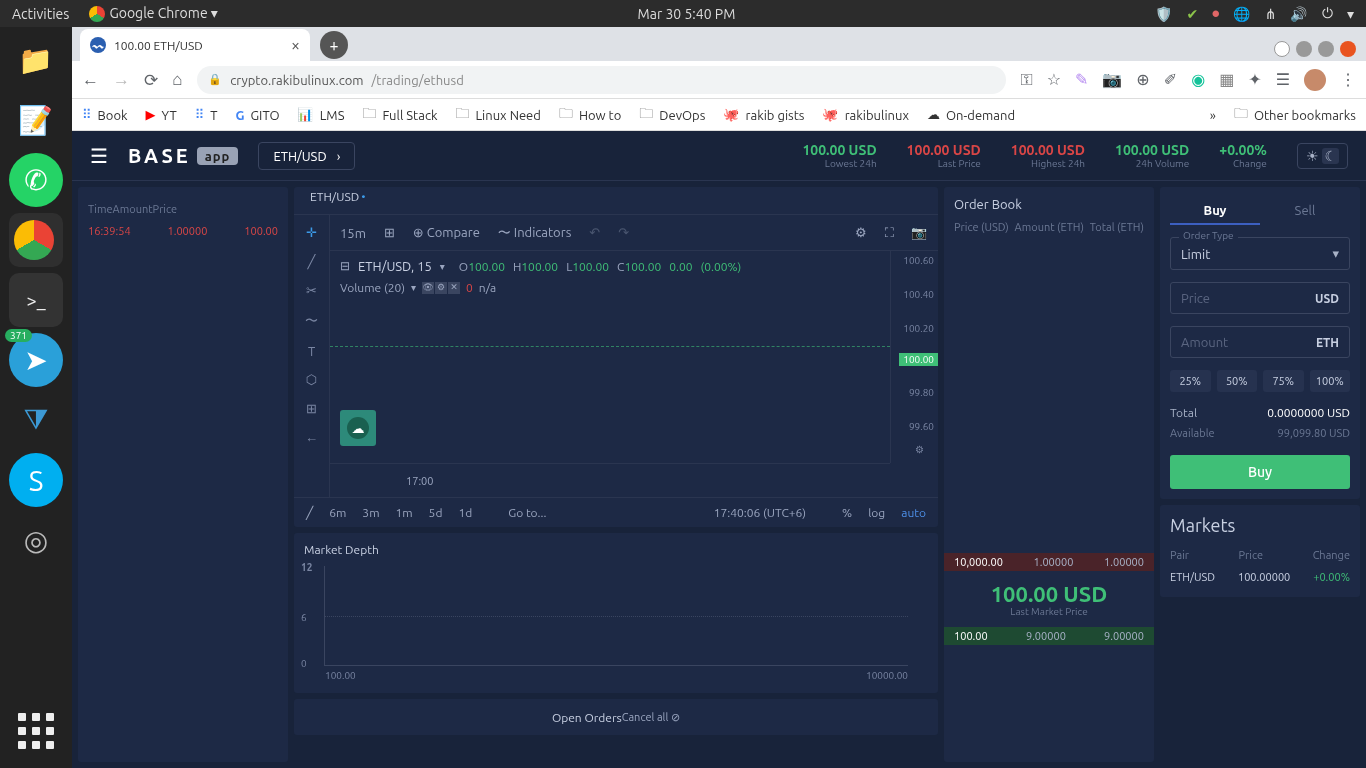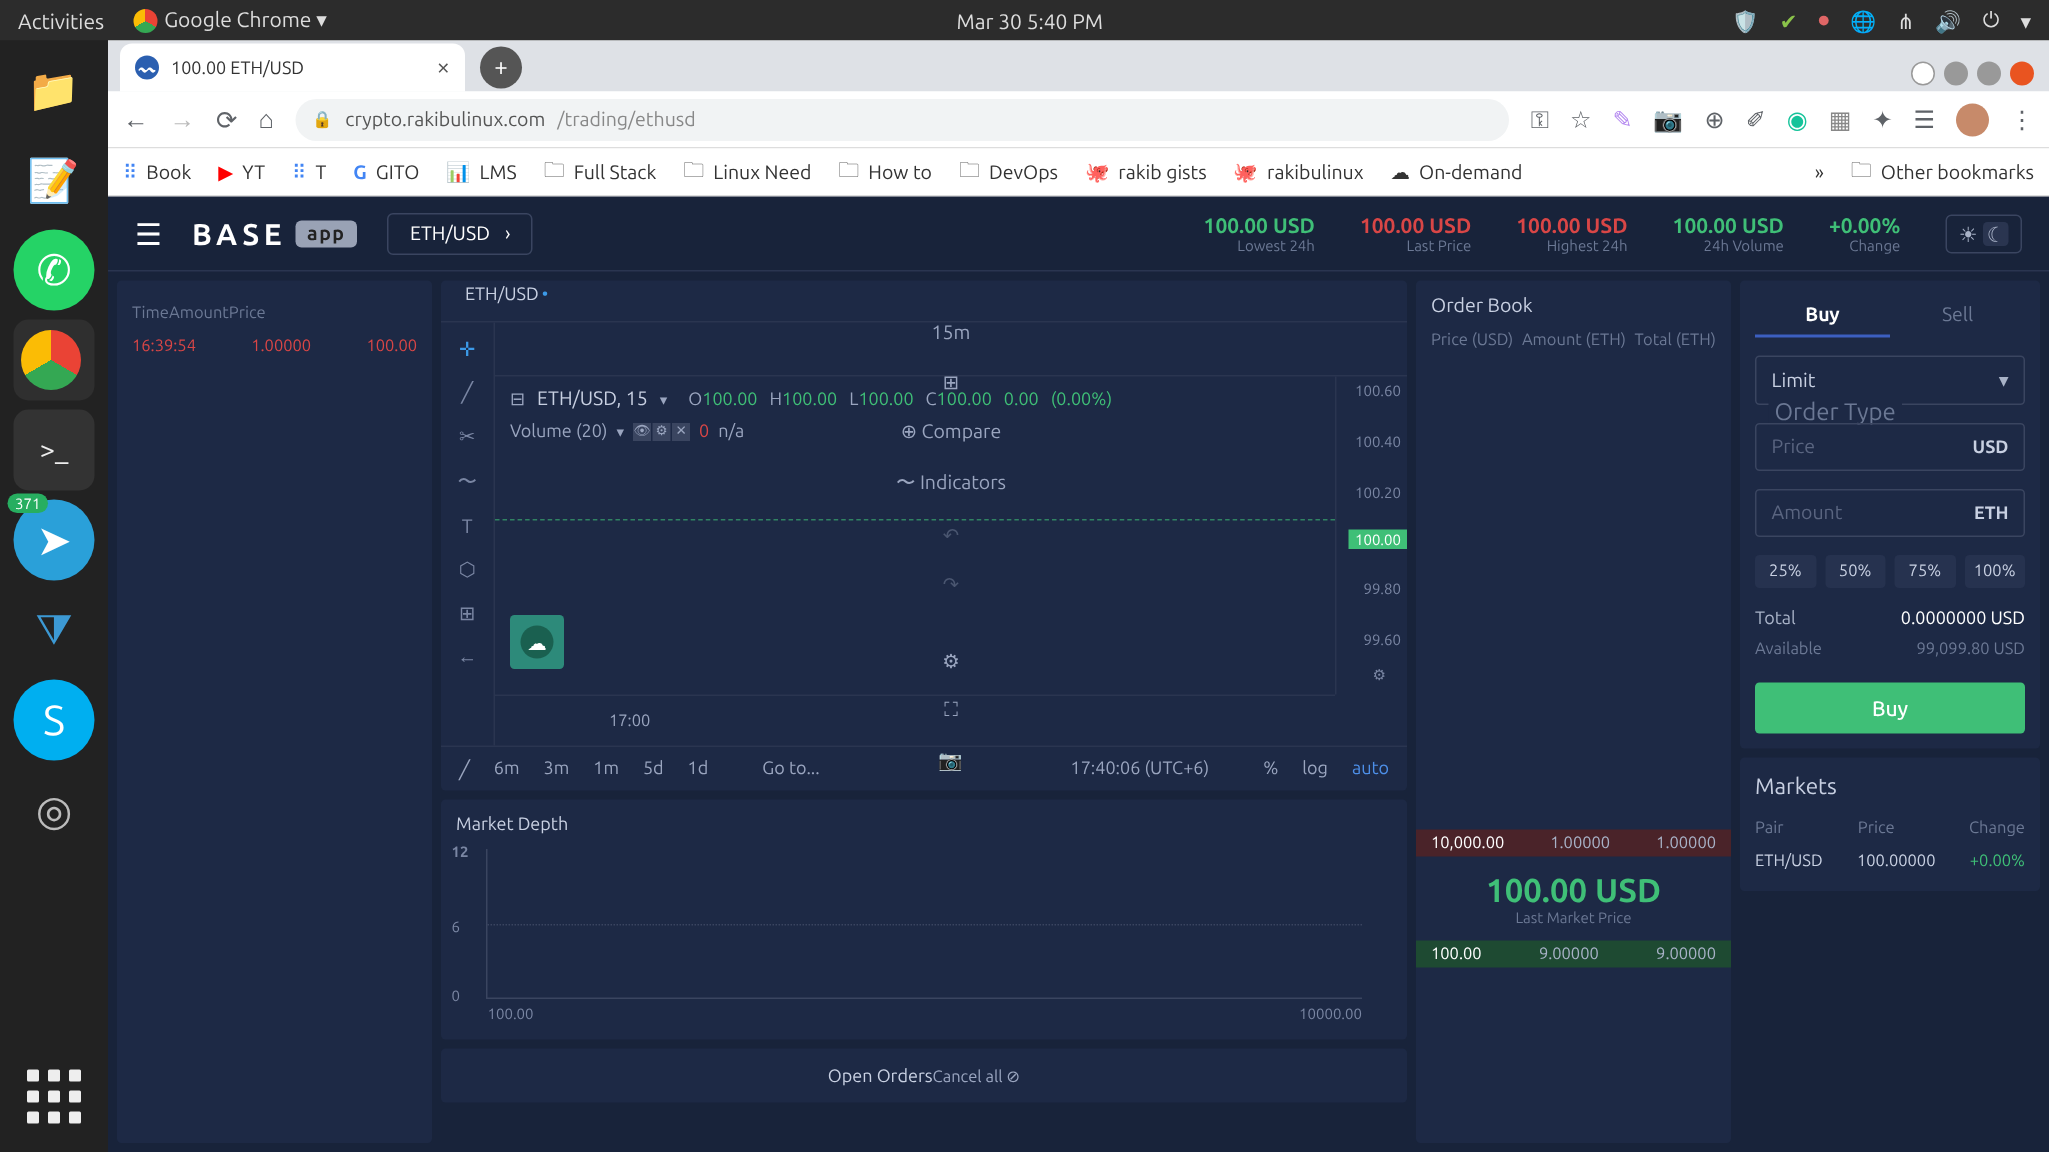--- a/index.html
+++ b/index.html
@@ -65,21 +65,21 @@
 .trades-head{display:flex;justify-content:flex-start;font-size:11px;color:#6b7894;padding:6px 0;}
 .trades-row{display:flex;justify-content:space-between;font-size:11px;padding:4px 0;}
 
 
 .center-col{display:flex;flex-direction:column;gap:6px;min-height:0;}
 .chart-panel{height:340px;}
 .chart-top{height:28px;display:flex;align-items:center;font-size:12px;color:#a8b2c7;padding:0 4px 8px 4px;border-bottom:1px solid #2a3550;}
 .chart-body{flex:1;display:flex;}
 .chart-tools{width:36px;border-right:1px solid #2a3550;display:flex;flex-direction:column;align-items:center;gap:14px;padding:10px 0;color:#7a86a3;}
 .chart-main{flex:1;position:relative;}
-.chart-toolbar{height:36px;display:flex;align-items:center;gap:18px;padding:0 10px;font-size:13px;color:#9aa5bf;border-bottom:1px solid #2a3550;flex-direction:column;}
+.chart-toolbar{height:36px;display:flex;align-items:center;gap:18px;padding:0 10px;font-size:13px;color:#9aa5bf;border-bottom:1px solid #2a3550;}
 .chart-toolbar .spacer{flex:1;}
 .ohlc-row{padding:8px 10px;font-size:12px;display:flex;gap:8px;align-items:center;color:#9aa5bf;}
 .ohlc-row .sym{color:#c8d0e2;font-size:13px;}
 .ohlc-val{color:#3fbf77;}
 .vol-row{padding:0 10px 6px 10px;font-size:12px;color:#9aa5bf;display:flex;gap:6px;align-items:center;}
 .price-axis{position:absolute;right:0;top:36px;bottom:34px;width:48px;border-left:1px solid #2a3550;font-size:10px;color:#7a86a3;}
 .price-tick{position:absolute;right:4px;}
 .price-mark{position:absolute;right:0;background:#3fbf77;color:#fff;padding:1px 4px;font-size:10px;}
 .chart-grid{position:absolute;left:0;right:48px;top:36px;bottom:34px;}
 .chart-line{position:absolute;left:0;right:0;border-top:1px dashed #3fbf77;opacity:0.6;}
@@ -110,30 +110,30 @@
 .ob-mid .price{font-size:22px;font-weight:600;}
 .ob-mid .lbl{font-size:10px;color:#6b7894;}
 .ob-col{display:flex;flex-direction:column;min-height:0;}
 
 
 .right-col{display:flex;flex-direction:column;gap:6px;}
 .trade-form .tabs{display:flex;font-size:13px;}
 .trade-form .tabs .t{flex:1;text-align:center;padding:6px 0;color:#6b7894;border-bottom:2px solid transparent;}
 .trade-form .tabs .t.active{color:#fff;font-weight:600;border-bottom:2px solid #3c5fc0;}
 .form-group{border:1px solid #3a4560;border-radius:3px;margin-top:12px;padding:8px 10px;display:flex;align-items:center;justify-content:space-between;position:relative;}
-.form-group .lbl-top{position:absolute;top:-8px;left:8px;font-size:16px;background:#1d2945;padding:0 4px;color:#6b7894;margin-top:36px;}
+.form-group .lbl-top{position:absolute;top:-8px;left:8px;font-size:10px;background:#1d2945;padding:0 4px;color:#6b7894;}
 .form-group .ph{color:#5a6580;font-size:13px;}
 .form-group .unit{color:#c8d0e2;font-size:12px;font-weight:600;}
 .pct-row{display:flex;gap:6px;margin-top:12px;}
 .pct-btn{flex:1;background:#26324f;border-radius:3px;text-align:center;padding:5px 0;font-size:11px;color:#c8d0e2;}
 .total-row{display:flex;justify-content:space-between;margin-top:14px;font-size:12px;}
 .avail-row{display:flex;justify-content:space-between;margin-top:8px;font-size:11px;color:#6b7894;}
 .buy-btn{background:#3fbf77;color:#fff;text-align:center;padding:9px 0;border-radius:3px;margin-top:16px;font-size:14px;font-weight:500;}
 
-.markets-panel .title{font-size:15px;color:#c8d0e2;margin-bottom:14px;}
+.markets-panel .title{font-size:18px;color:#c8d0e2;margin-bottom:14px;}
 .mkt-head{display:flex;justify-content:space-between;font-size:11px;color:#6b7894;margin-bottom:6px;}
 .mkt-row{display:flex;justify-content:space-between;font-size:11px;padding:4px 0;}
 
 .teal-square{width:36px;height:36px;background:#2d8a7a;display:flex;align-items:center;justify-content:center;border-radius:3px;}
 .teal-square .cloud{width:22px;height:22px;border-radius:50%;background:#1a6050;display:flex;align-items:center;justify-content:center;color:#fff;font-size:13px;}
 </style>
 </head>
 <body>
 
 <div class="gnome-bar">

